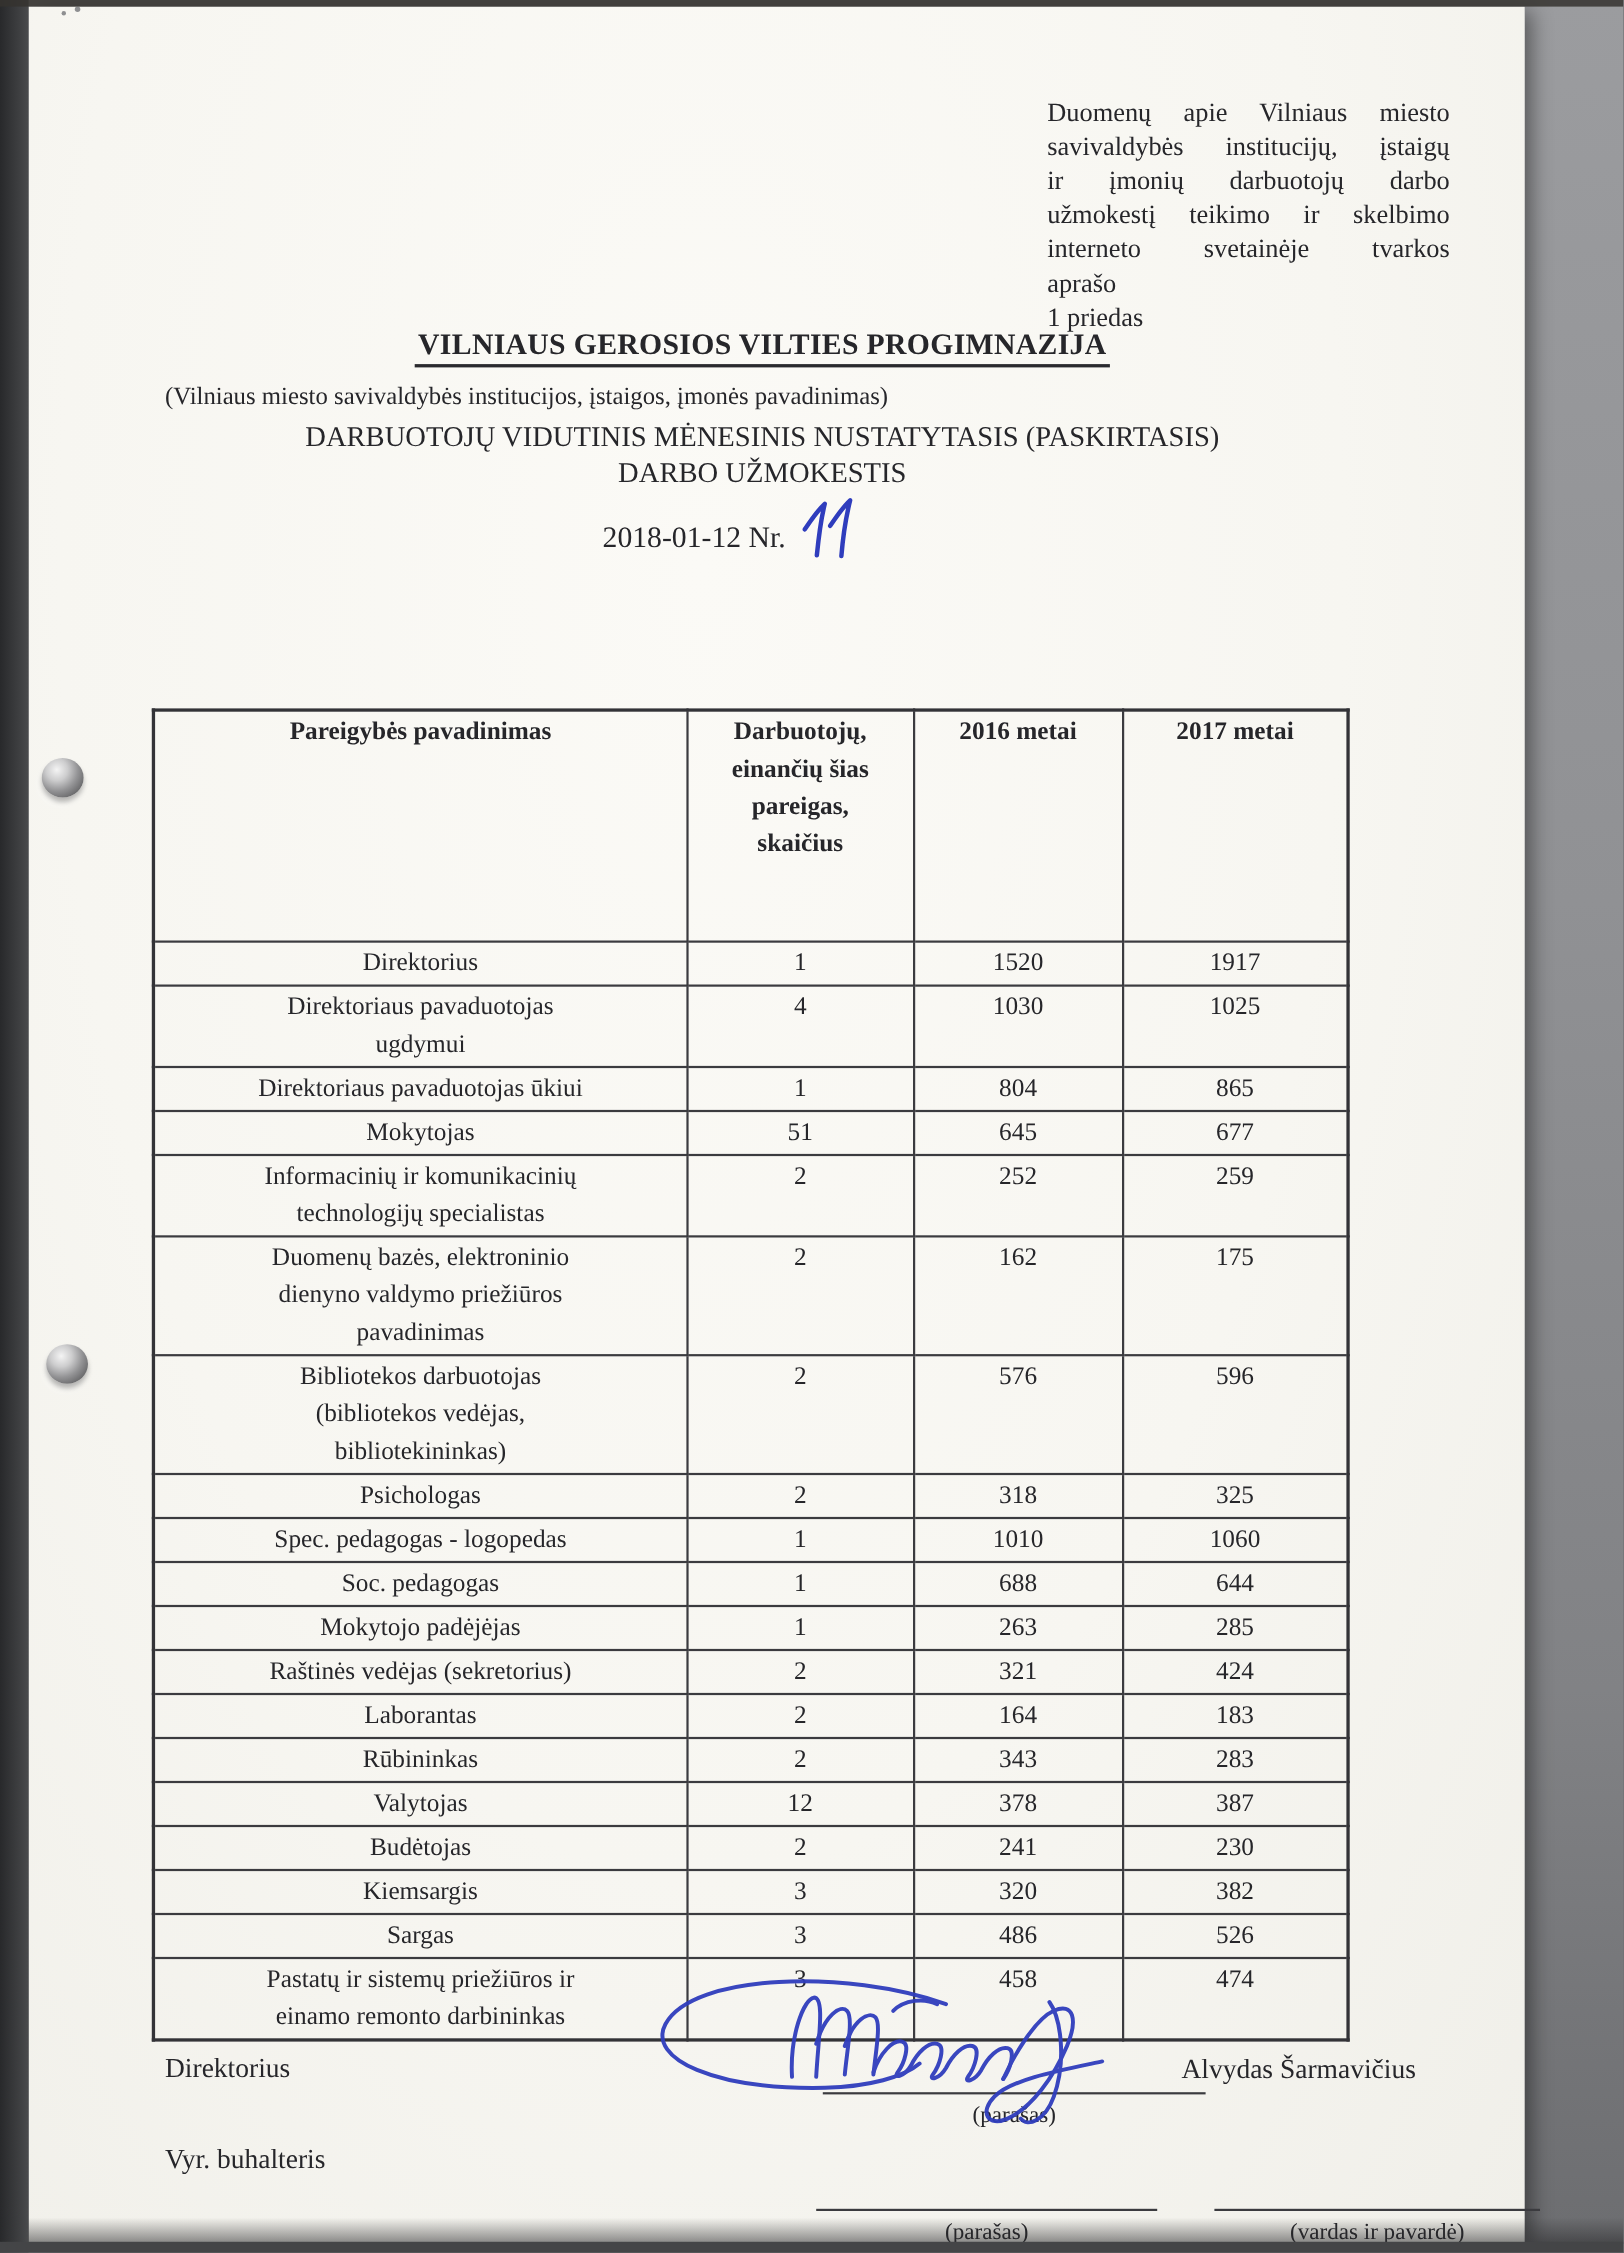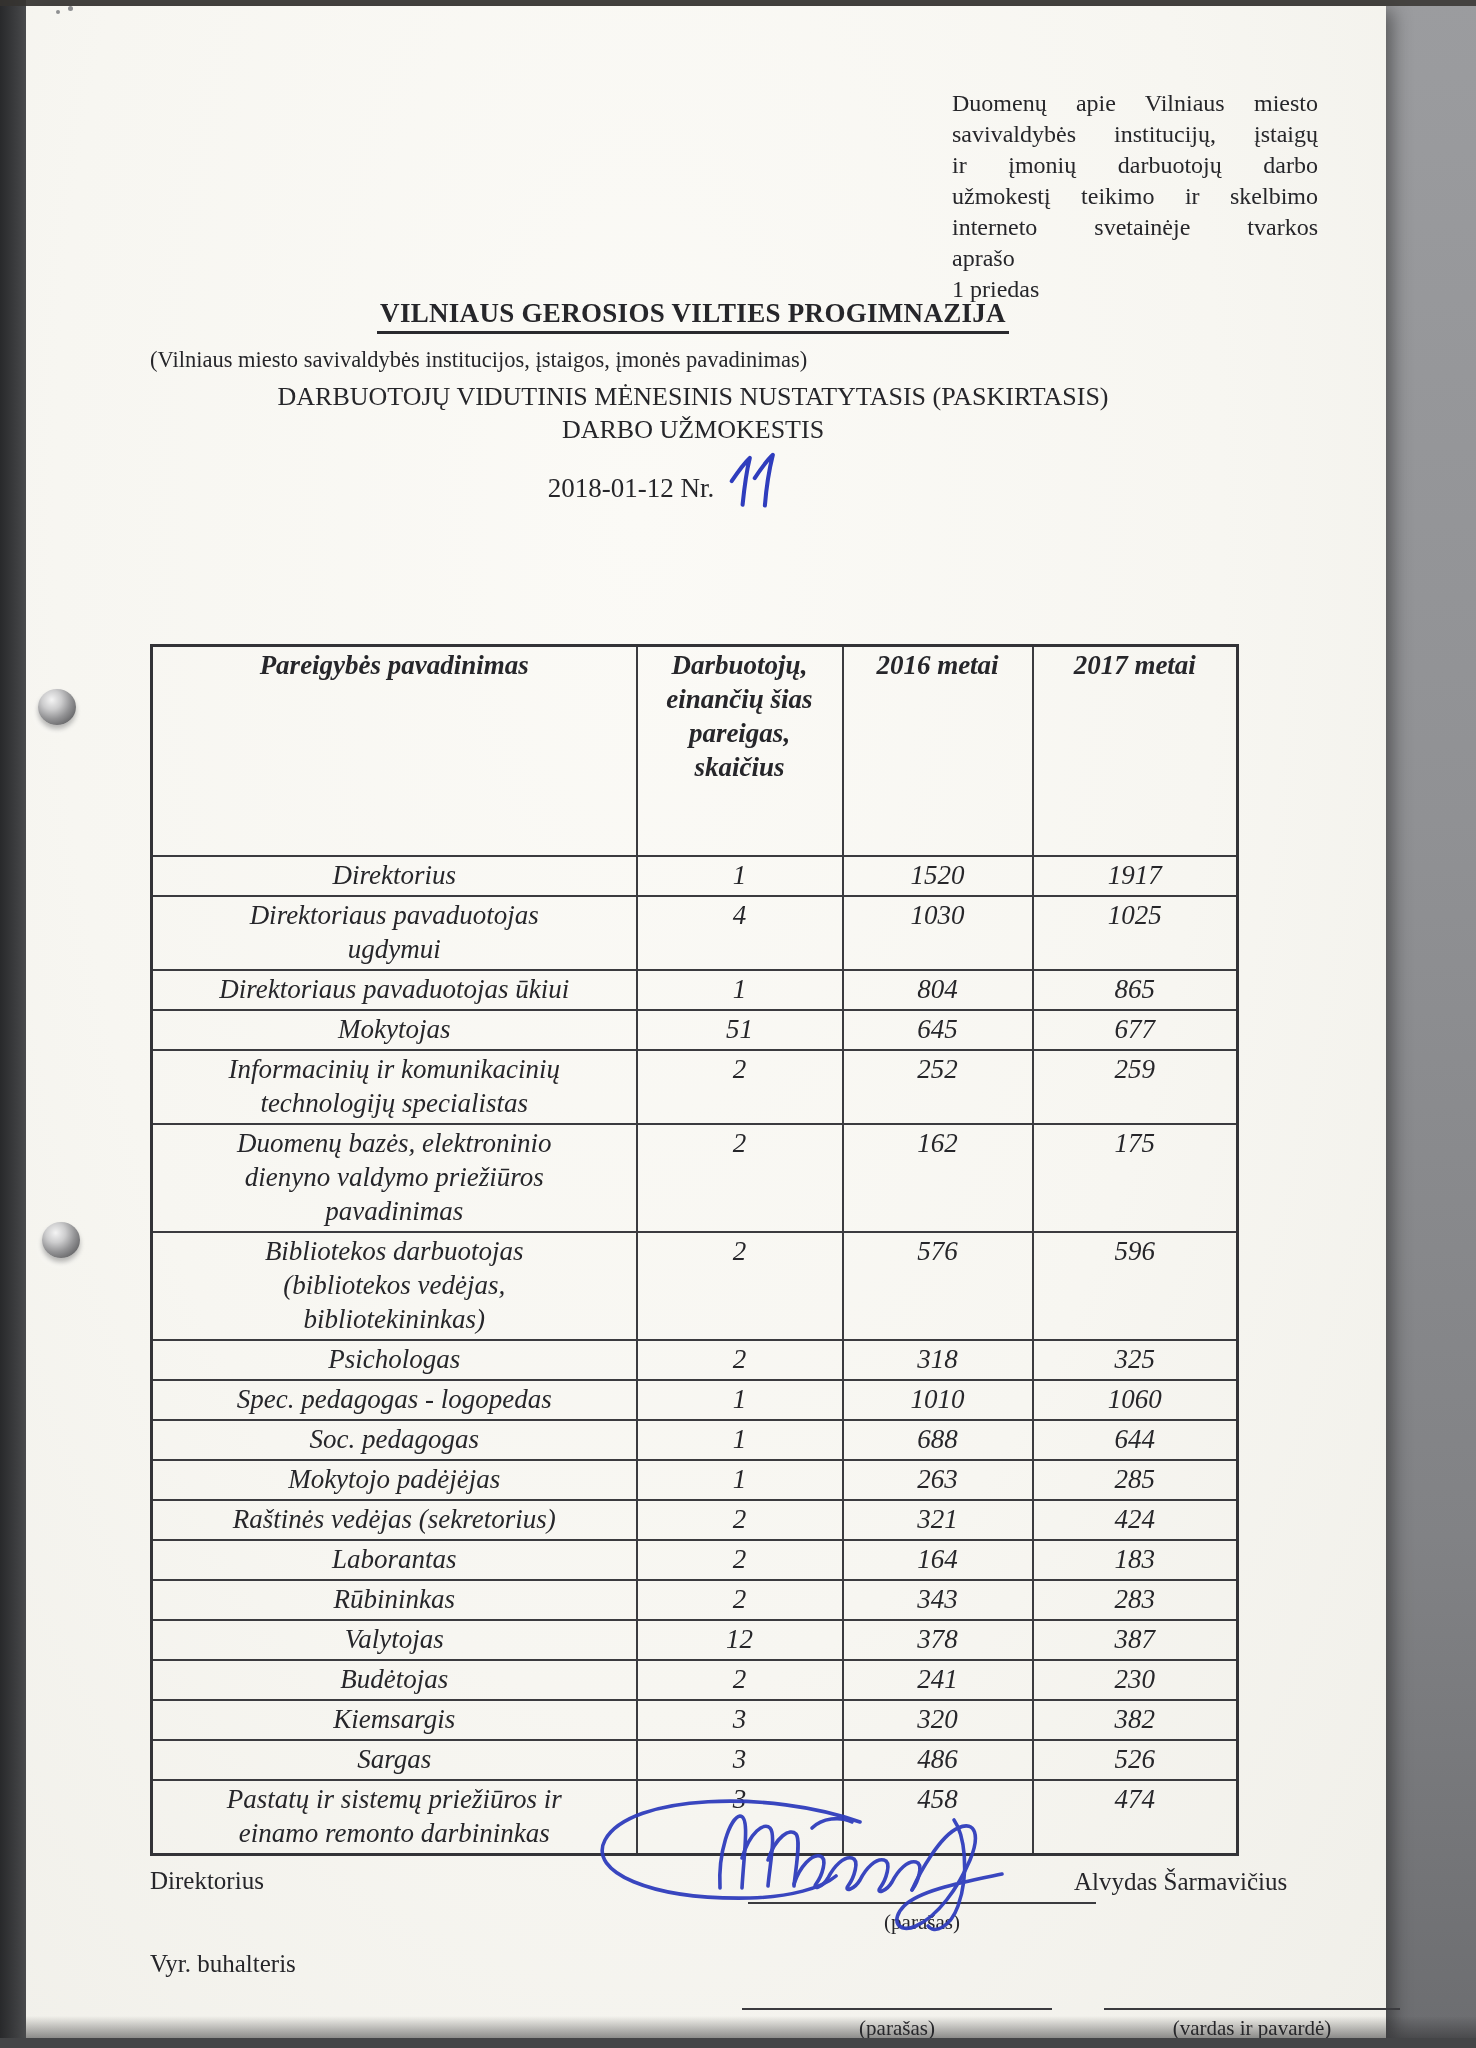--- a/index.html
+++ b/index.html
@@ -35,22 +35,22 @@
   .subtitle { position:absolute; left:124px; top:341px; width:1086px; text-align:left; font-size:22.5px; }
   .heading { position:absolute; left:124px; top:374px; width:1086px; text-align:center;
     font-weight:normal; font-size:26px; line-height:33px; }
   .heading span { display:block; }
 
   .date-line { position:absolute; left:124px; top:447px; width:1086px; text-align:center;
     font-size:27px; transform:translateX(-28px); }
   .hand-number { display:inline-block; width:58px; height:58px; vertical-align:-14px; margin-left:10px;
     transform:rotate(-3deg); }
 
-  table.salary { position:absolute; left:124px; top:638px; width:1086px;
-    border-collapse:collapse; table-layout:fixed; font-size:27px;font-style:italic; }
+  table.salary { position:absolute; left:112px; top:638px; width:1086px;
+    border-collapse:collapse; table-layout:fixed; font-size:23px; }
   table.salary th, table.salary td {
     border:2px solid #3b3b3f; text-align:center; white-space:pre-line;
     padding:1px 6px 3px; line-height:34px; vertical-align:top; }
   table.salary { border:3px solid #333337; }
   table.salary thead tr { height:210px; }
   table.salary th { font-weight:bold; }
   th.v-mid { vertical-align:middle; }
   th.v-top { vertical-align:top; padding-top:16px; }
   table.salary tbody tr { height:37px; }
 

